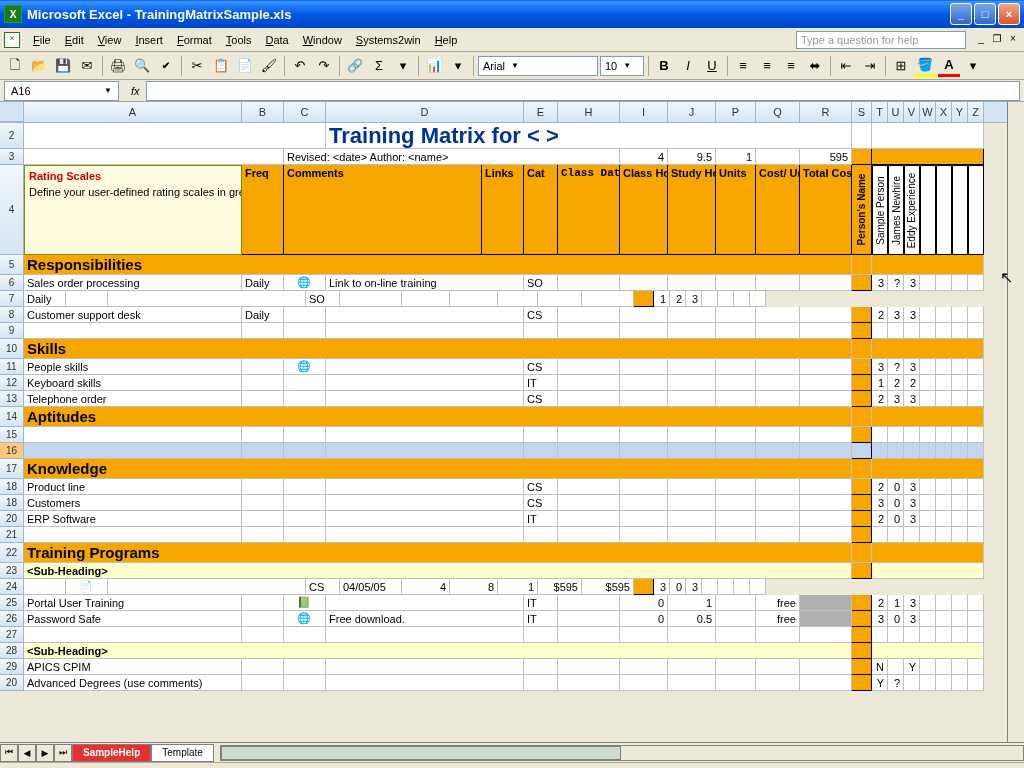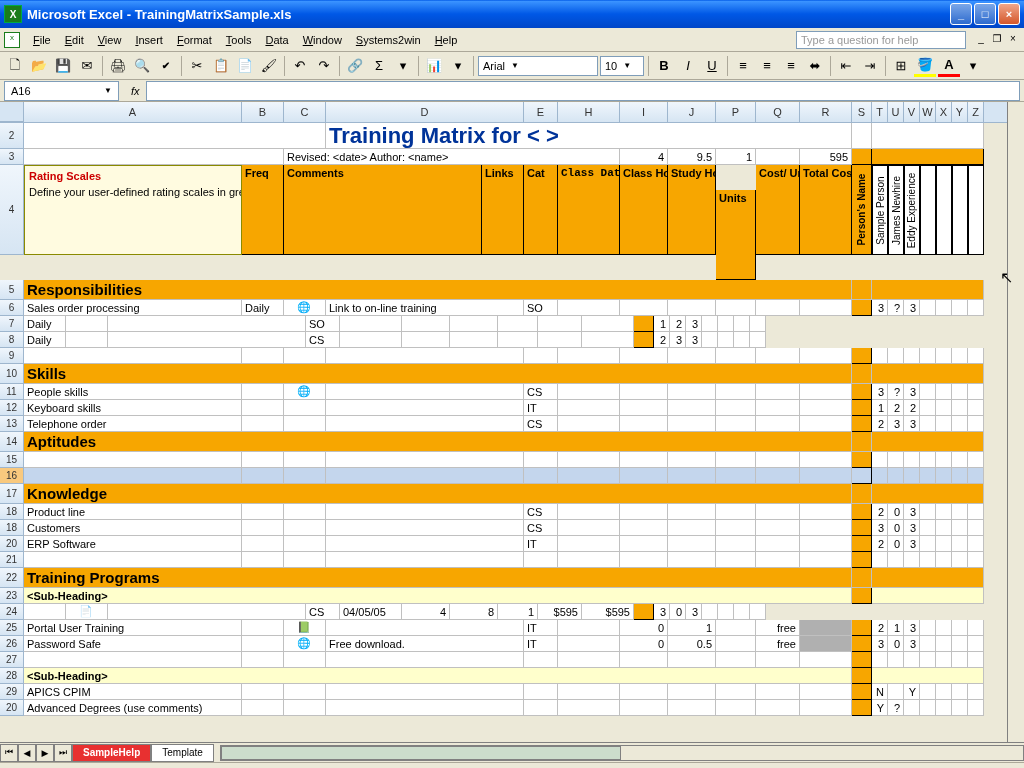--- a/index.html
+++ b/index.html
@@ -214,21 +214,21 @@
             <span class="t">Rating Scales</span>
             <span>Define your user-defined rating scales in green-bordered text box(es).</span>
           </div>
           <div class="cell hdr hdr-top" style="width: 42px; height: 90px;">Freq</div>
           <div class="cell hdr hdr-top" style="width: 198px; height: 90px;">Comments</div>
           <div class="cell hdr hdr-top" style="width: 42px; height: 90px;">Links</div>
           <div class="cell hdr hdr-top" style="width: 34px; height: 90px;">Cat</div>
           <div class="cell hdr hdr-top" style="width: 62px; height: 90px; font-family: Liberation Mono, monospace;">Class Date</div>
           <div class="cell hdr hdr-top" style="width: 48px; height: 90px;">Class Hours</div>
           <div class="cell hdr hdr-top" style="width: 48px; height: 90px;">Study Hours</div>
-          <div class="cell hdr hdr-top" style="width: 40px; height: 90px; margin-top: 25px;">Units</div>
+          <div class="cell hdr hdr-top" style="width: 40px; height: 90px;">Units</div>
           <div class="cell hdr hdr-top" style="width: 44px; height: 90px;">Cost/ Unit</div>
           <div class="cell hdr hdr-top" style="width: 52px; height: 90px;">Total Cost</div>
           <div class="cell vname" style="width: 20px; height: 90px; justify-content: center;">
             <span>Person's Name</span>
           </div>
           <div class="cell vperson" style="width: 16px; height: 90px; justify-content: center;">
             <span>Sample Person</span>
           </div>
           <div class="cell vperson" style="width: 16px; height: 90px; justify-content: center;">
             <span>James Newhire</span>
@@ -285,20 +285,21 @@
           <div class="cell num" style="width: 16px; height: 16px;">1</div>
           <div class="cell num" style="width: 16px; height: 16px;">2</div>
           <div class="cell num" style="width: 16px; height: 16px;">3</div>
           <div class="cell " style="width: 16px; height: 16px;"></div>
           <div class="cell " style="width: 16px; height: 16px;"></div>
           <div class="cell " style="width: 16px; height: 16px;"></div>
           <div class="cell " style="width: 16px; height: 16px;"></div>
         </div>
         <div class="row">
           <div class="rhd" style="height: 16px;">8</div>
+          <div class="cell " style="width: 218px; height: 16px;">Customer support desk</div>
           <div class="cell " style="width: 42px; height: 16px;">Daily</div>
           <div class="cell " style="width: 42px; justify-content: center; height: 16px;"></div>
           <div class="cell " style="width: 198px; height: 16px;"></div>
           <div class="cell " style="width: 34px; height: 16px;">CS</div>
           <div class="cell " style="width: 62px; height: 16px;"></div>
           <div class="cell num" style="width: 48px; height: 16px;"></div>
           <div class="cell num" style="width: 48px; height: 16px;"></div>
           <div class="cell num" style="width: 40px; height: 16px;"></div>
           <div class="cell num" style="width: 44px; height: 16px;"></div>
           <div class="cell num" style="width: 52px; height: 16px;"></div>

